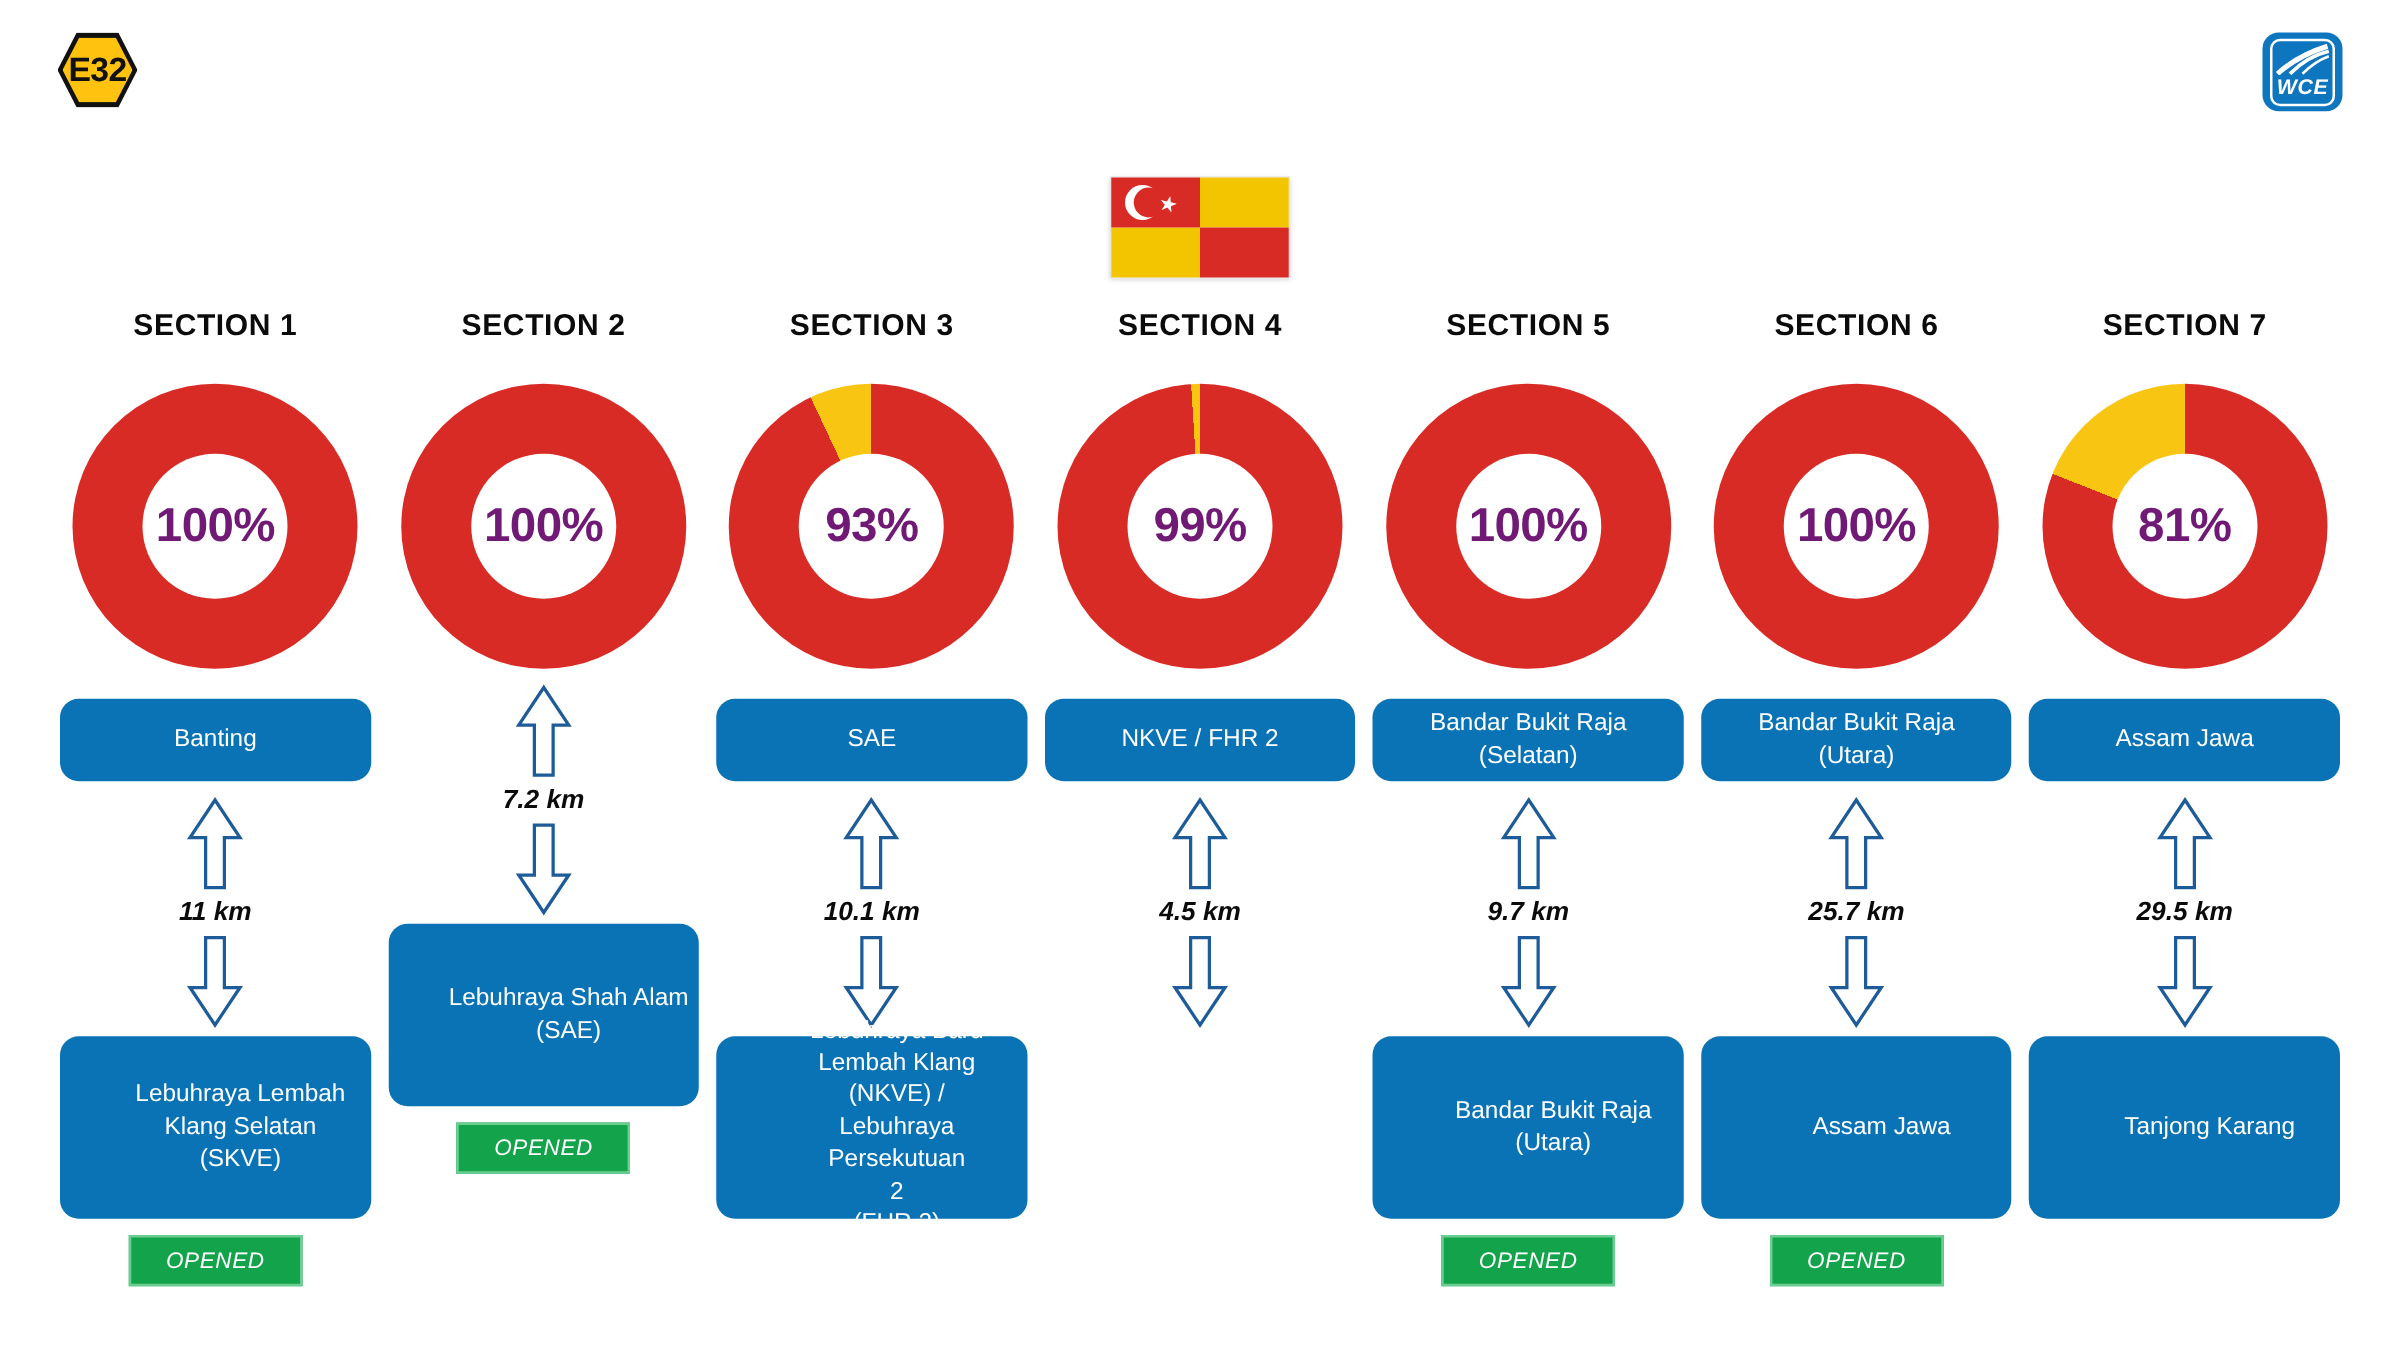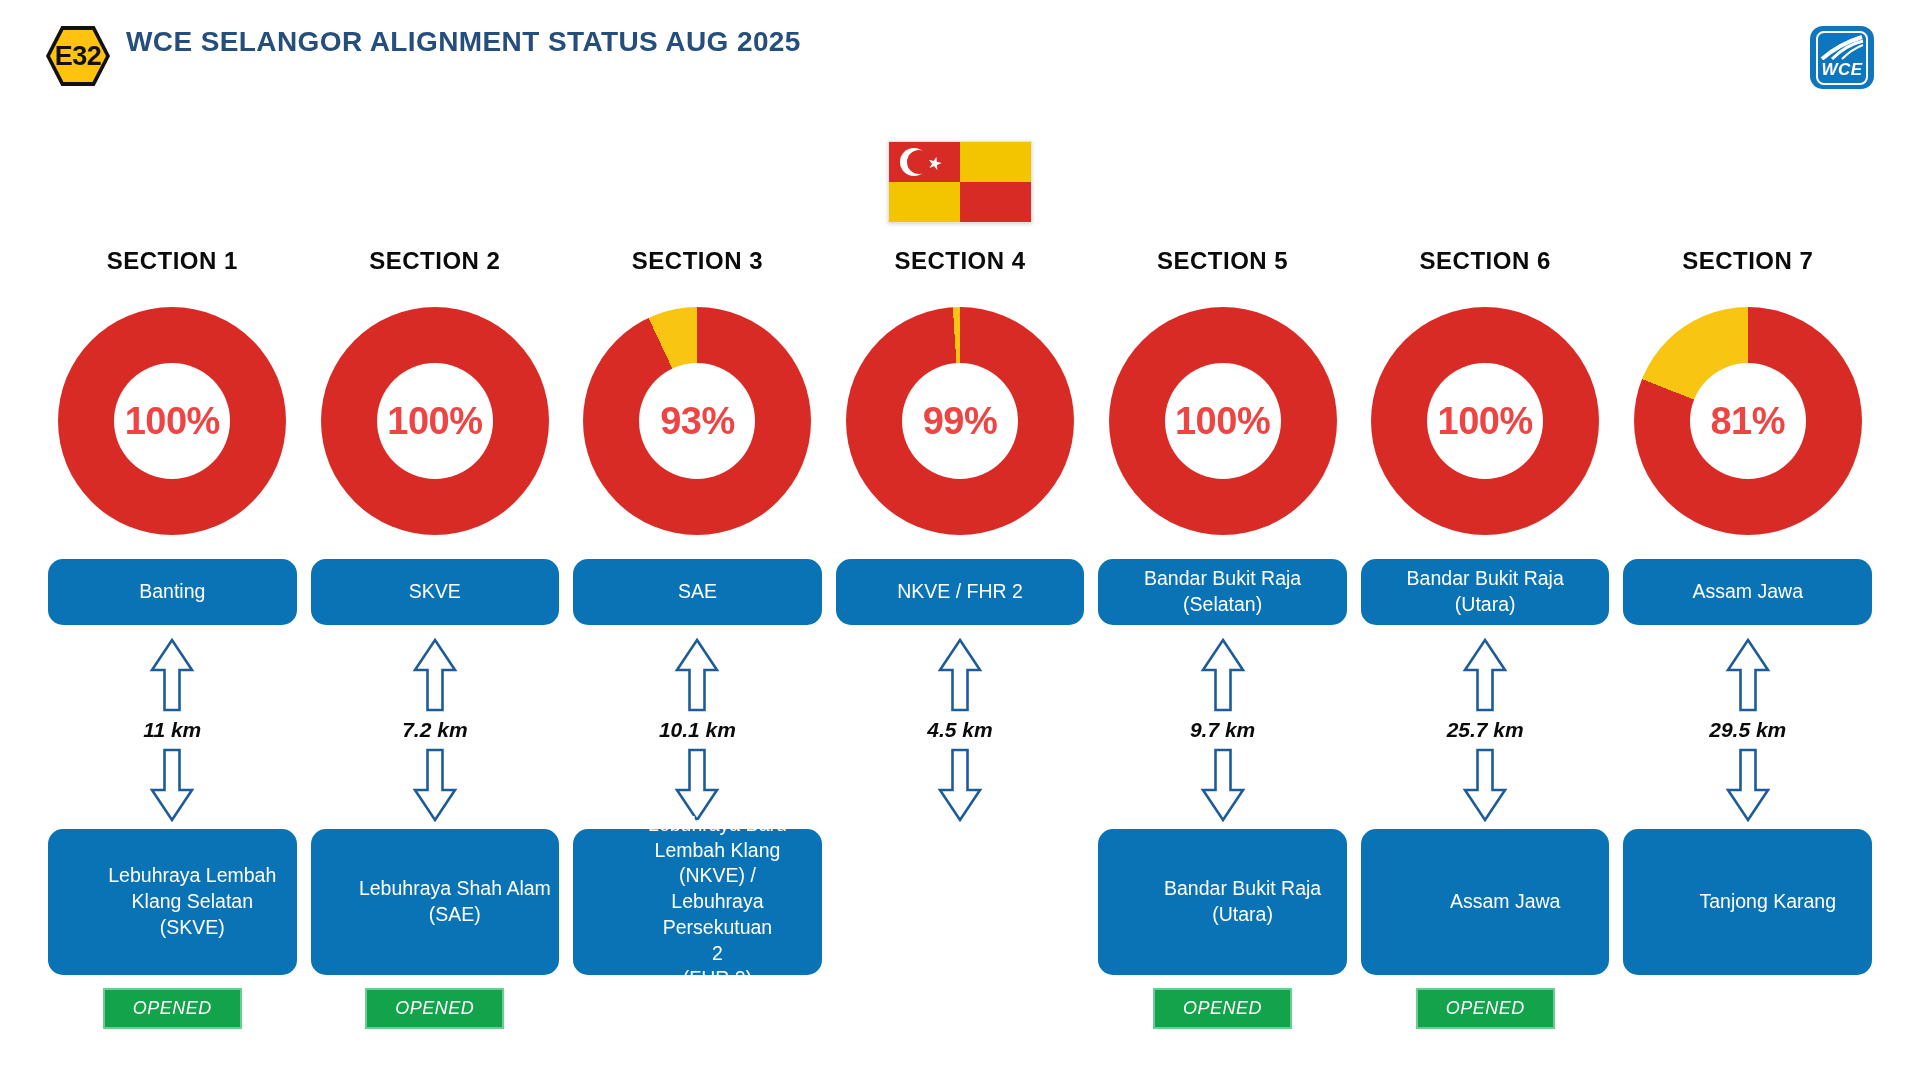--- a/index.html
+++ b/index.html
@@ -31,21 +31,21 @@
   .crescent-cut{position:absolute;left:18px;top:8px;width:24px;height:24px;background:#D92B26;border-radius:50%;}
   .flag-star{position:absolute;left:38px;top:11px;color:#fff;font-size:17px;transform:rotate(14deg);}
 
   
   .columns{display:flex;gap:14px;padding:0 48px;margin-top:24px;}
   .column{flex:1;display:flex;flex-direction:column;align-items:center;min-width:0;}
   .section-title{font-size:24px;font-weight:800;color:#0b0b0b;letter-spacing:.5px;white-space:nowrap;}
   .donut{width:228px;height:228px;border-radius:50%;margin-top:32px;position:relative;flex:0 0 auto;}
   .donut-hole{position:absolute;inset:0;margin:auto;width:116px;height:116px;background:#fff;border-radius:50%;
     display:flex;align-items:center;justify-content:center;}
-  .pct-text{font-size:38px;font-weight:800;color:#ef4444;letter-spacing:-.5px;}
+  .pct-text{font-size:38px;font-weight:800;color:#701a75;letter-spacing:-.5px;}
 
   .bbox{background:#0A73B5;color:#fff;border-radius:15px;width:100%;box-sizing:border-box;
     display:flex;align-items:center;justify-content:center;text-align:center;
     font-size:19.5px;line-height:1.32;white-space:pre-line;padding:6px 8px;}
   .top-box{height:66px;margin-top:24px;}
   .bottom-box{height:146px;margin-top:6px;padding-left:48px;}
 
   .arrow-svg{display:block;}
   .up-arrow{margin-top:12px;}
   .down-arrow{margin-top:2px;}
@@ -58,21 +58,20 @@
 </head>
 <body>
 
 <div class="header">
   <div class="route-shield">
     <div class="shield-outer"></div>
     <div class="shield-inner">
       <span class="shield-text">E32</span>
     </div>
   </div>
-  <div class="page-title">WCE SELANGOR ALIGNMENT STATUS AUG 2025</div>
   <div class="wce-logo">
     <div class="wce-logo-inner">
       <svg width="44" height="26" viewBox="0 0 44 26" class="logo-swoosh">
         <path d="M2 25 C 12 16, 26 8, 42 3" stroke="#fff" stroke-width="4" fill="none"></path>
         <path d="M12 25 C 20 17, 30 10, 43 7" stroke="#fff" stroke-width="3" fill="none"></path>
         <path d="M22 25 C 28 19, 35 14, 43 11" stroke="#fff" stroke-width="2" fill="none"></path>
       </svg>
       <span class="wce-logo-text">WCE</span>
     </div>
   </div>
@@ -114,21 +113,20 @@
     <div class="opened" data-open="true">OPENED</div>
   </div>
 
   <div class="column">
     <div class="section-title">SECTION 2</div>
     <div class="donut" style="background: conic-gradient(rgb(217, 43, 38) 0deg, rgb(217, 43, 38) 360deg, rgb(248, 197, 19) 360deg, rgb(248, 197, 19) 360deg);">
       <div class="donut-hole">
           <span class="pct-text">100%</span>
         </div>
     </div>
-    <div class="bbox top-box">SKVE</div>
     <svg class="arrow-svg up-arrow" width="46" height="76" viewBox="0 0 46 76">
         <path d="M23 3 L43 33 H30.5 V73 H15.5 V33 H3 Z" fill="#fff" stroke="#1D5C99" stroke-width="2.6"></path>
       </svg>
     <div class="km-label">7.2 km</div>
     <svg class="arrow-svg down-arrow" width="46" height="76" viewBox="0 0 46 76">
         <path d="M23 73 L43 43 H30.5 V3 H15.5 V43 H3 Z" fill="#fff" stroke="#1D5C99" stroke-width="2.6"></path>
       </svg>
     <div class="bbox bottom-box">Lebuhraya Shah Alam
 (SAE)</div>
     <div class="opened" data-open="true">OPENED</div>

